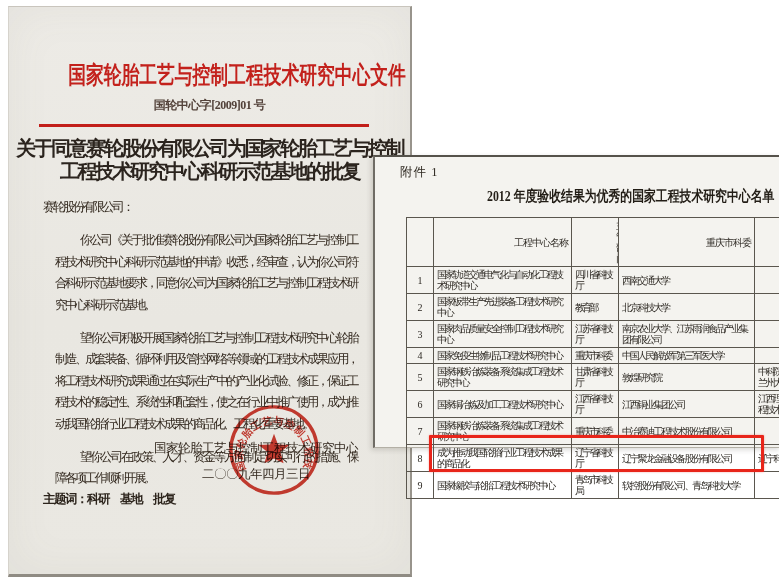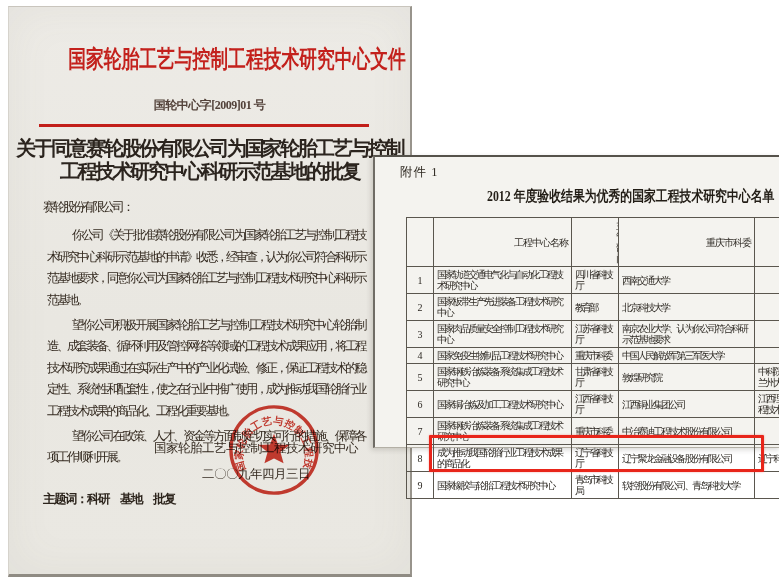--- a/index.html
+++ b/index.html
@@ -5,34 +5,34 @@
   html,body{margin:0;padding:0;background:#ffffff;}
   .page{position:relative;width:779px;height:578px;background:#fff;overflow:hidden;
         font-family:"Liberation Serif","DejaVu Serif",serif;}
 
   
   .letter{position:absolute;left:8px;top:6px;width:401px;height:567px;z-index:1;
           background:linear-gradient(180deg,#edebe6 0%,#e9e7e1 55%,#eae8e2 100%);
           border-top:1px solid #c9c5bd;border-left:1px solid #d6d3cc;
           border-right:2px solid #98948c;border-bottom:3px solid #8f8b83;
           box-shadow:inset 0 0 45px rgba(120,110,95,.07);}
-  .letter-title{position:absolute;top:36px;left:0;width:100%;text-align:center;white-space:nowrap;
+  .letter-title{position:absolute;top:52px;left:0;width:100%;text-align:center;white-space:nowrap;
           font-size:24px;font-weight:bold;color:var(--title-red,#c3211c);}
   .letter-title span{display:inline-block;transform:scaleX(.74);transform-origin:center;}
   .doc-number{position:absolute;top:90px;left:0;width:100%;text-align:center;
           font-size:12px;font-weight:bold;color:#53423a;letter-spacing:-.5px;}
   .red-rule{position:absolute;top:117px;left:30px;width:330px;height:3px;
           background:var(--rule-red,#c21f1a);}
   .subject{position:absolute;top:130px;left:0;width:100%;text-align:center;
           font-size:20px;font-weight:bold;color:#2b241e;line-height:23px;letter-spacing:-2.4px;}
   .letter-body{position:absolute;top:190px;left:34px;width:326px;
           font-size:12.5px;color:#33291f;line-height:21.4px;letter-spacing:-2.6px;
           text-align:justify;}
   .salutation{margin:0 0 7px 0;}
-  .para{margin:4px;text-indent:2em;}
+  .para{margin:12px;text-indent:2em;}
   .sig-block{position:absolute;top:428px;right:52px;text-align:center;
           font-size:12.5px;color:#33291f;line-height:26px;letter-spacing:-.5px;z-index:2;}
   .keywords{position:absolute;top:484px;left:34px;font-size:12.5px;font-weight:bold;
           color:#2d251d;letter-spacing:-1.5px;}
   .seal{position:absolute;left:198px;top:376px;width:134px;height:134px;z-index:3;
           opacity:.9;mix-blend-mode:multiply;}
 
   
   .attachment{position:absolute;left:373px;top:155px;width:406px;height:290px;z-index:4;
           background:#f4f3ef;
@@ -138,21 +138,21 @@
             <td class="cname">国家板带生产先进装备工程技术研究中心</td>
             <td class="dept">教育部</td>
             <td class="org">北京科技大学</td>
             <td class="extra"></td>
           </tr>
 
           <tr>
             <td class="no">3</td>
             <td class="cname">国家肉品质量安全控制工程技术研究中心</td>
             <td class="dept">江苏省科技厅</td>
-            <td class="org">南京农业大学、认为你公司符合科研示范基地要求</td>
+            <td class="org">南京农业大学、江苏雨润食品产业集团有限公司</td>
             <td class="extra"></td>
           </tr>
 
           <tr>
             <td class="no">4</td>
             <td class="cname">国家免疫生物制品工程技术研究中心</td>
             <td class="dept">重庆市科委</td>
             <td class="org">中国人民解放军第三军医大学</td>
             <td class="extra"></td>
           </tr>

